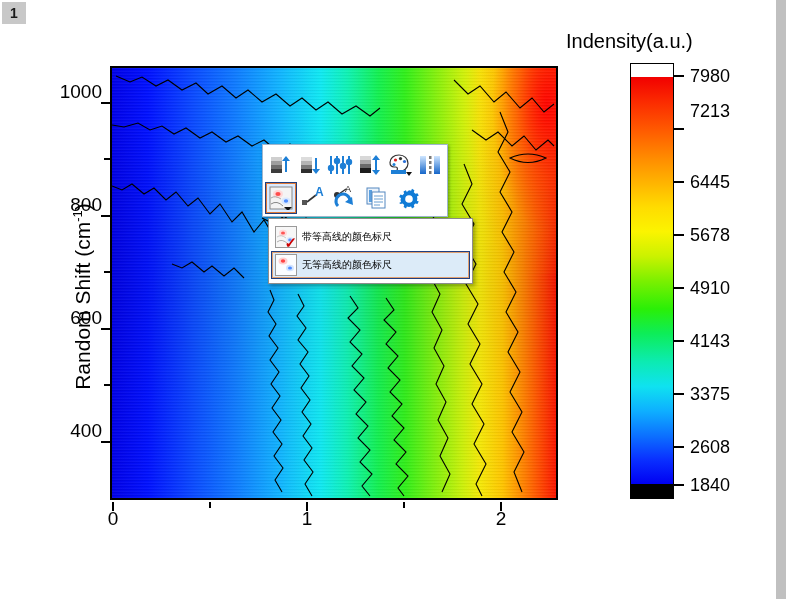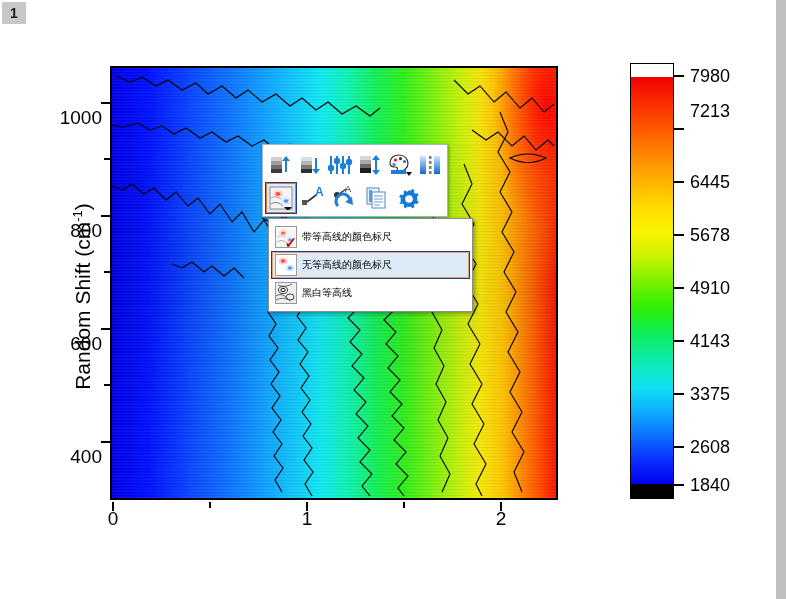--- a/index.html
+++ b/index.html
@@ -105,21 +105,21 @@
   .tick.x-major { top: 0px; height: 9px; width: 2px; }
   .tick.x-minor { top: 0px; height: 6px; width: 2px; }
 
   .ytick-label {
     position: absolute; right: 0;
     font-size: 19px; color: #000;
     transform: translateY(-50%);
     white-space: nowrap;
     font-family: "Liberation Sans", sans-serif;
   }
-  .ytick-col { position: absolute; left: 48px; top: 82px; width: 54px; height: 434px; }
+  .ytick-col { position: absolute; left: 48px; top: 56px; width: 54px; height: 434px; }
 
   .xtick-label {
     position: absolute; top: 6px;
     font-size: 19px; color: #000;
     transform: translateX(-50%);
     font-family: "Liberation Sans", sans-serif;
   }
   .xtick-row { position: absolute; left: 110px; top: 502px; width: 448px; height: 40px; }
 
   .ylabel {
@@ -313,20 +313,21 @@
     <div class="tick x-minor" style="left:293px;"></div>
     <div class="tick x-major" style="left:390px;"></div>
     <span class="xtick-label" style="left:3px;">0</span>
     <span class="xtick-label" style="left:197px;">1</span>
     <span class="xtick-label" style="left:391px;">2</span>
   </div>
 
   <div class="ylabel"><span>Random Shift (cm</span><sup>-1</sup><span>)</span></div>
 
 
+  <div class="cb-title">Indensity(a.u.)</div>
   <div class="cb-wrap">
     <div class="cb-box">
       <div class="cb-cap-top"></div>
       <div class="cb-grad"></div>
       <div class="cb-cap-bot"></div>
     </div>
     <div class="cb-tick" style="top:13px;"></div>
     <div class="cb-tick" style="top:66px;"></div>
     <div class="cb-tick" style="top:119px;"></div>
     <div class="cb-tick" style="top:172px;"></div>
@@ -508,31 +509,17 @@
           <ellipse cx="7" cy="6" rx="4.5" ry="3.6" fill="#ffd0d0"></ellipse>
           <ellipse cx="7" cy="6" rx="2.2" ry="1.8" fill="#ff4444"></ellipse>
           <ellipse cx="14" cy="13" rx="4" ry="3.2" fill="#d2e4ff"></ellipse>
           <ellipse cx="14" cy="13" rx="2" ry="1.6" fill="#4d8cff"></ellipse>
         </svg>
       </span>
       <span class="mi-label">无等高线的颜色标尺</span>
     </div>
 
 
-    <div class="menu-item">
-      <span class="mi-icon">
-        <svg width="20" height="20" viewBox="0 0 20 20">
-          <rect width="20" height="20" fill="#eee"></rect>
-          <ellipse cx="7" cy="7" rx="4.5" ry="3.5" fill="none" stroke="#444" stroke-width="1"></ellipse>
-          <ellipse cx="7" cy="7" rx="2.2" ry="1.7" fill="none" stroke="#222" stroke-width="1"></ellipse>
-          <ellipse cx="14" cy="14" rx="4" ry="3" fill="none" stroke="#444" stroke-width="1"></ellipse>
-          <path d="M0 13 Q6 9 12 16" stroke="#555" fill="none" stroke-width=".9"></path>
-          <path d="M0 17 Q7 13 15 18" stroke="#666" fill="none" stroke-width=".9"></path>
-          <path d="M2 2 Q9 5 16 1" stroke="#555" fill="none" stroke-width=".9"></path>
-        </svg>
-      </span>
-      <span class="mi-label">黑白等高线</span>
-    </div>
 
 
   </div>
 
 </div>
 
 </body></html>

